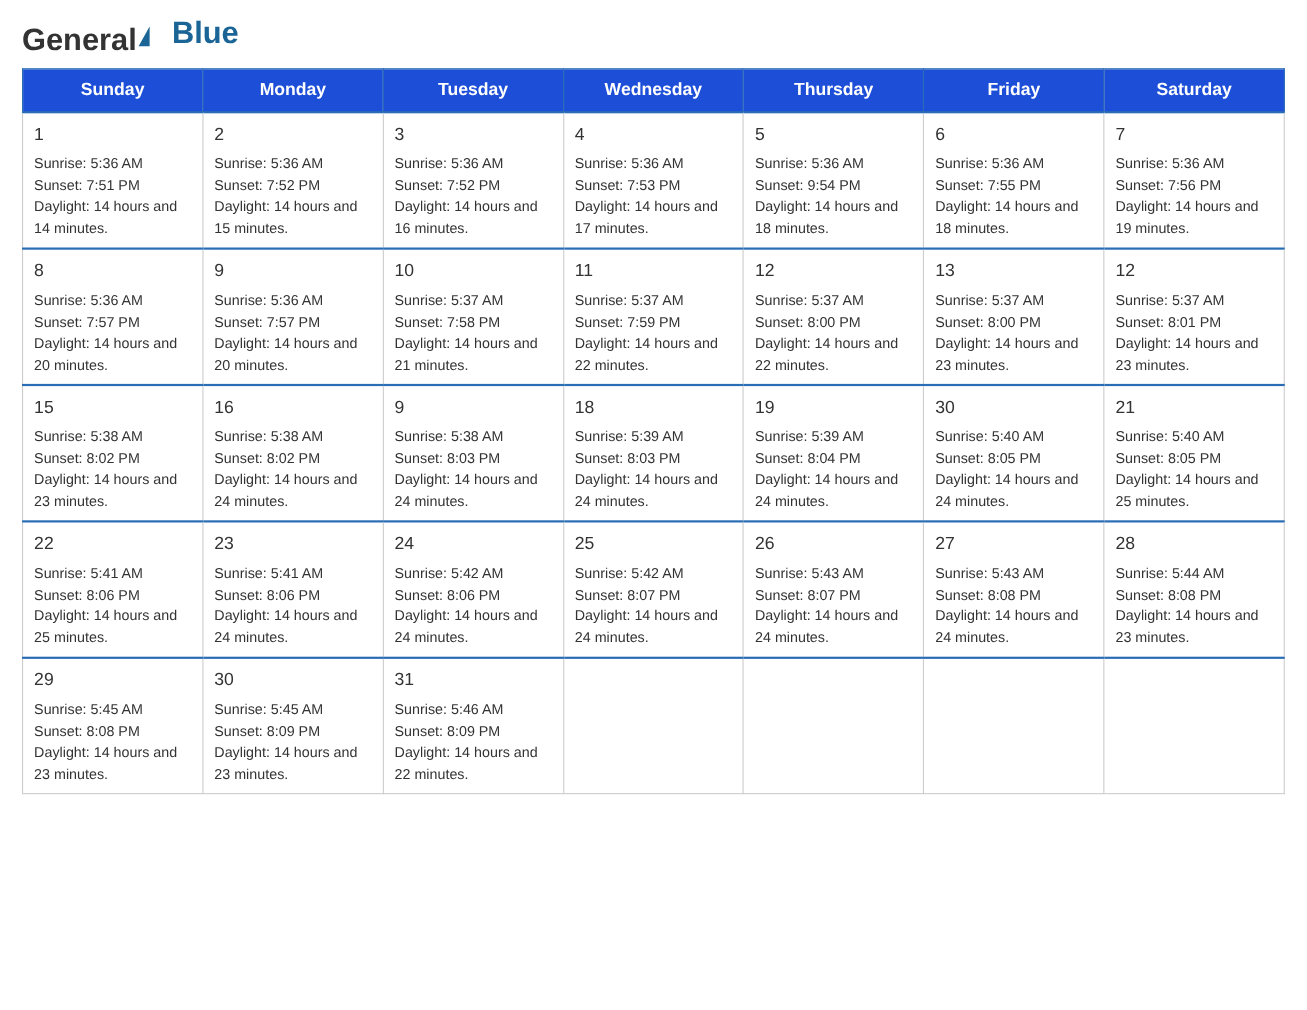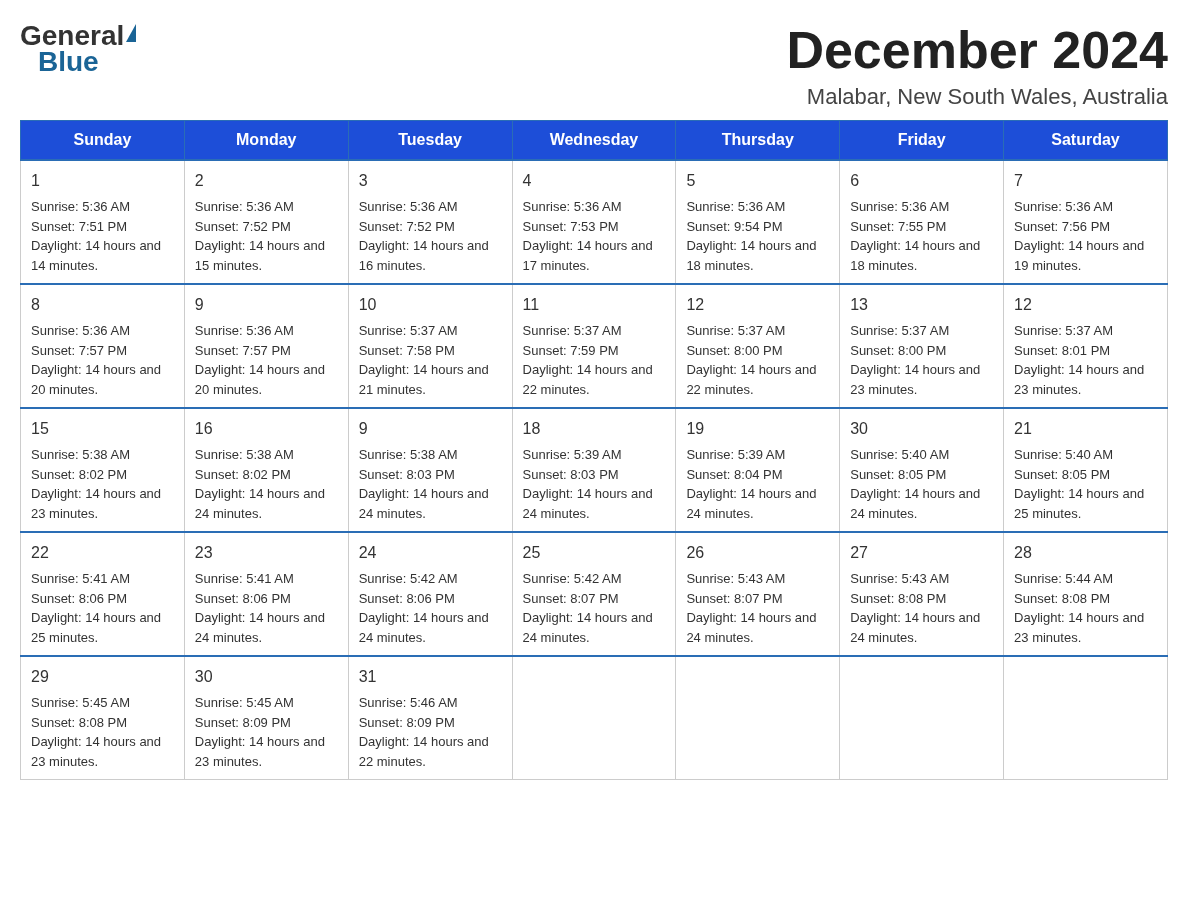--- a/index.html
+++ b/index.html
@@ -11,21 +11,21 @@
       min-height: 918px;
     }
     .header-section {
       display: flex;
       justify-content: space-between;
       align-items: flex-start;
       margin-bottom: 10px;
     }
     .logo-area {
       display: flex;
-      flex-direction: column;
+      flex-direction: row;
       align-items: flex-start;
     }
     .logo-text {
       font-size: 28px;
       font-weight: bold;
       color: #333;
       display: flex;
       align-items: center;
     }
     .logo-general {
@@ -99,24 +99,20 @@
 <div class="header-section">
   <div class="logo-area">
     <div class="logo-text">
       <span class="logo-general">General</span>
       <span style="display:inline-block;width:0;height:0;border-left:10px solid transparent;border-right:0px solid transparent;border-bottom:18px solid #1a6496;margin:0 2px;vertical-align:middle;position:relative;top:-3px;"></span>
     </div>
     <div style="margin-top:-6px;">
       <span class="logo-blue">Blue</span>
     </div>
   </div>
-  <div class="title-area">
-    <div class="month-title">December 2024</div>
-    <div class="subtitle">Malabar, New South Wales, Australia</div>
-  </div>
 </div>
 
 <table class="calendar-table">
   <thead>
     <tr>
     <th>Sunday</th>
         <th>Monday</th>
         <th>Tuesday</th>
         <th>Wednesday</th>
         <th>Thursday</th>

